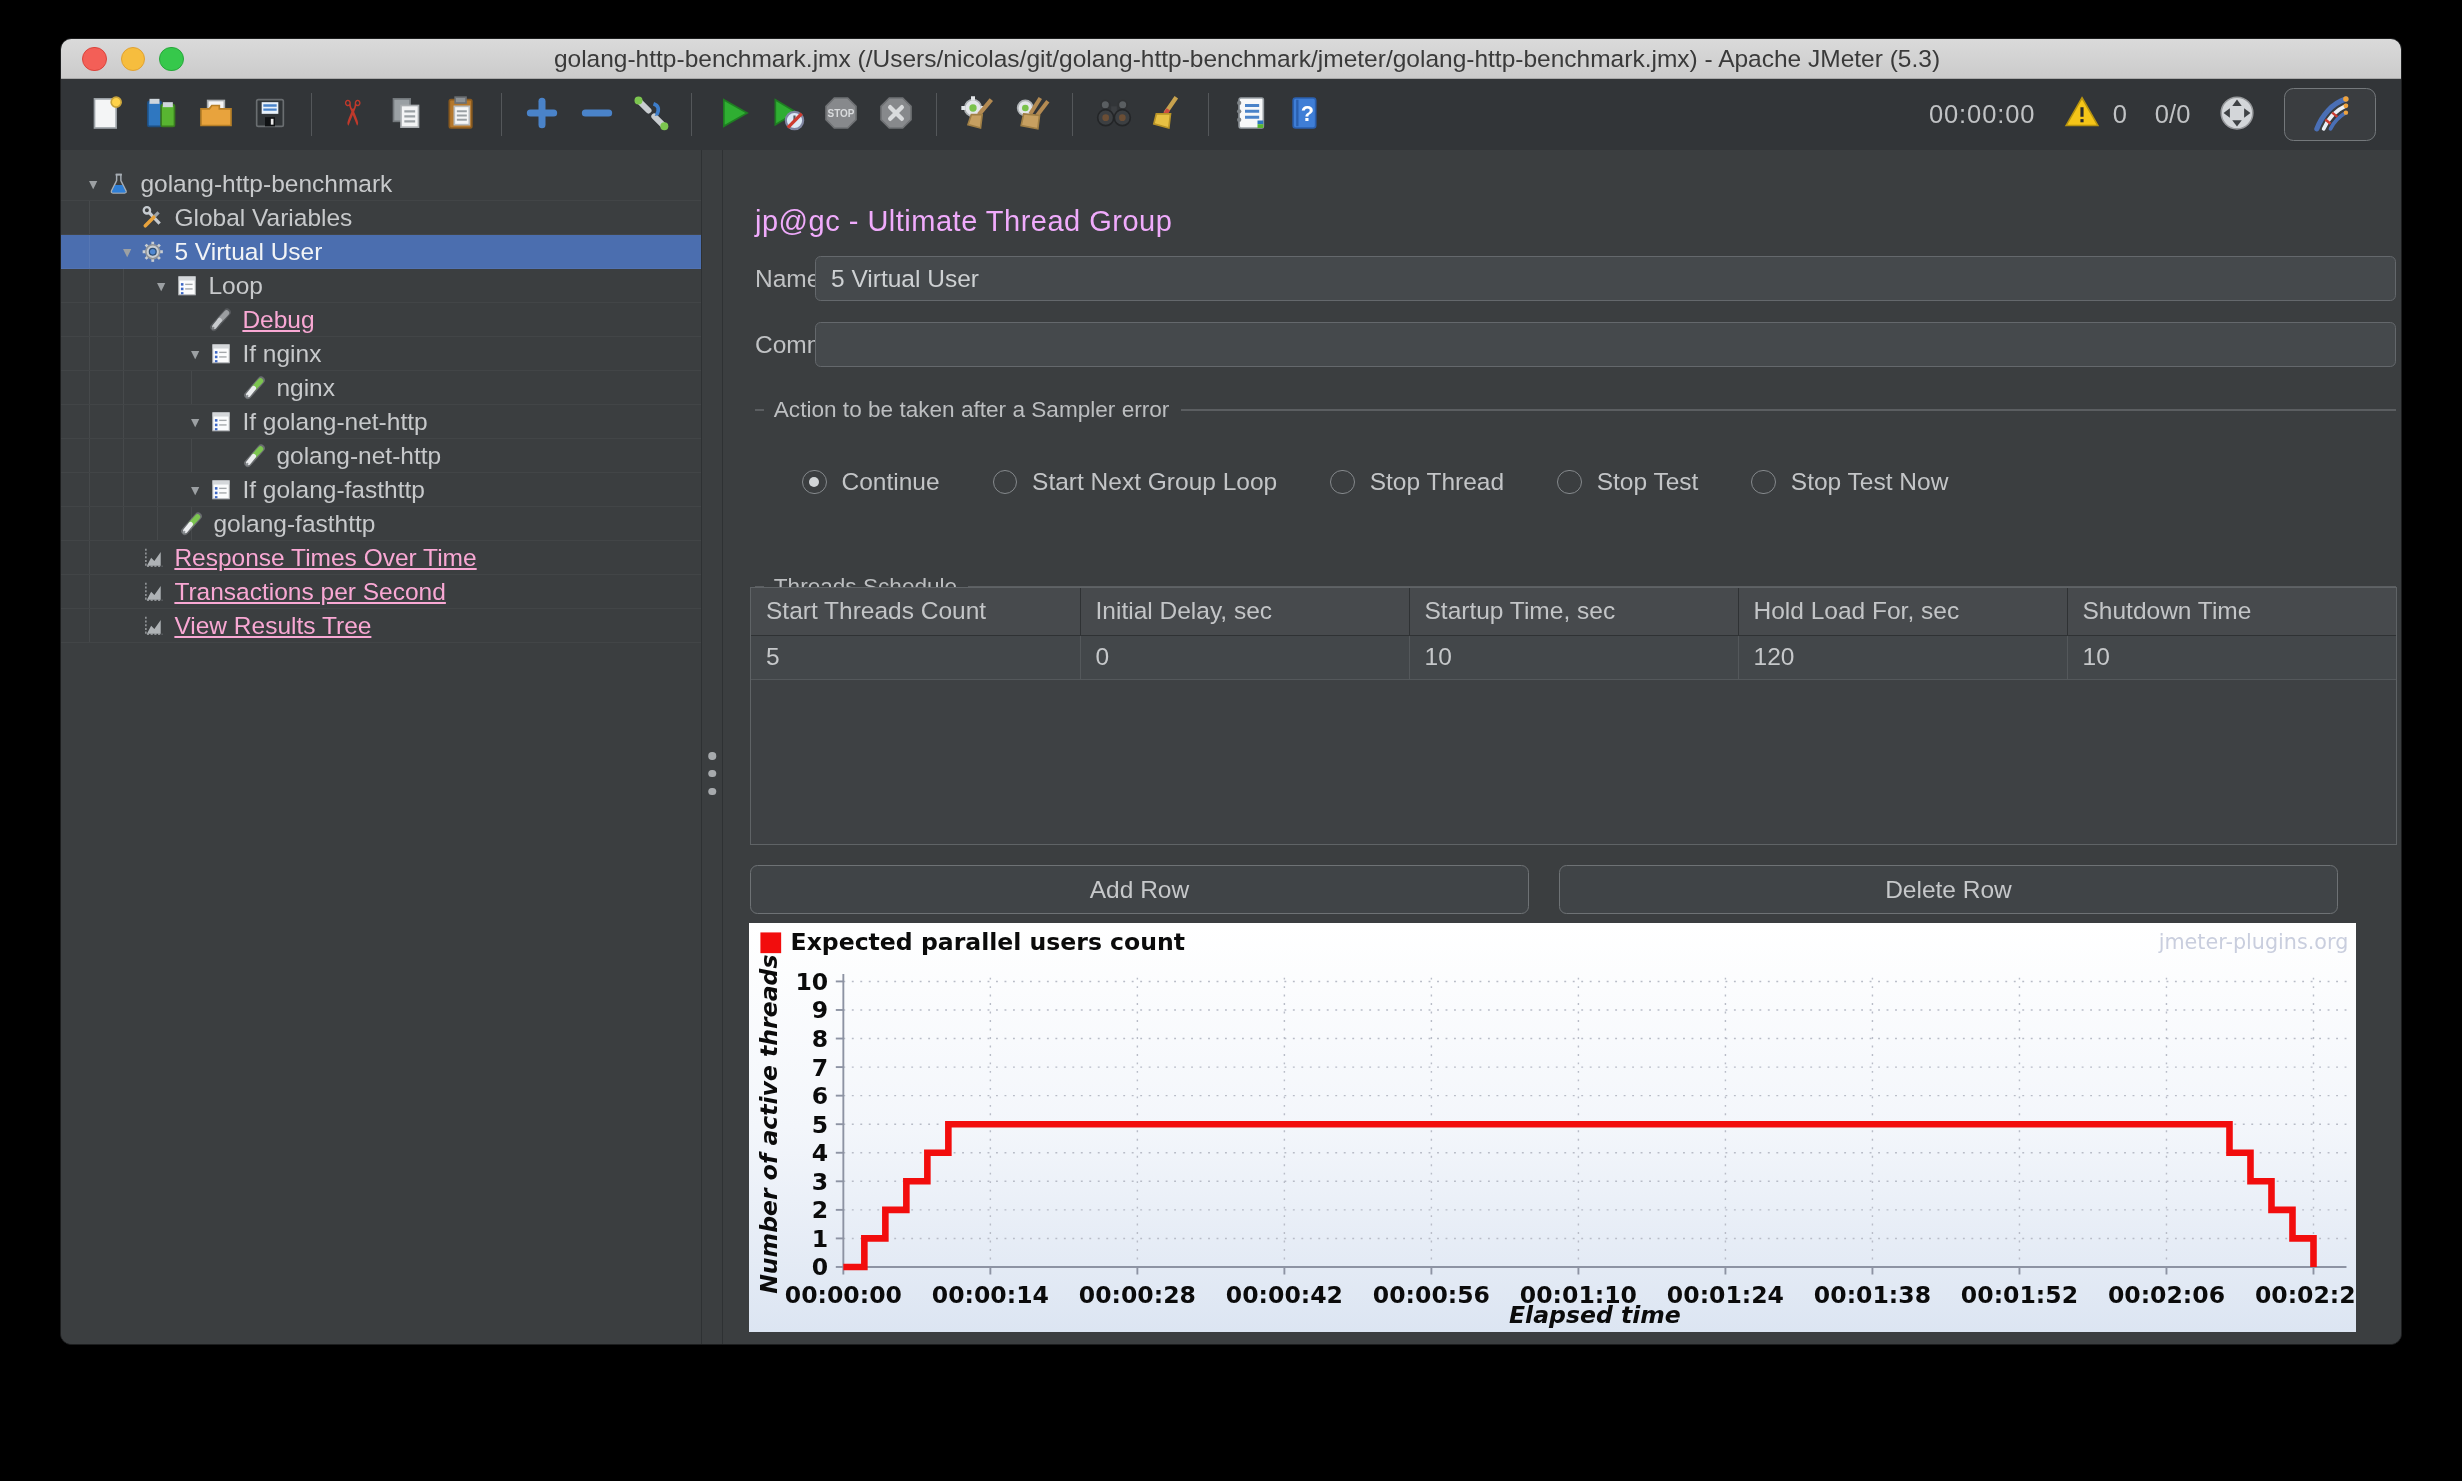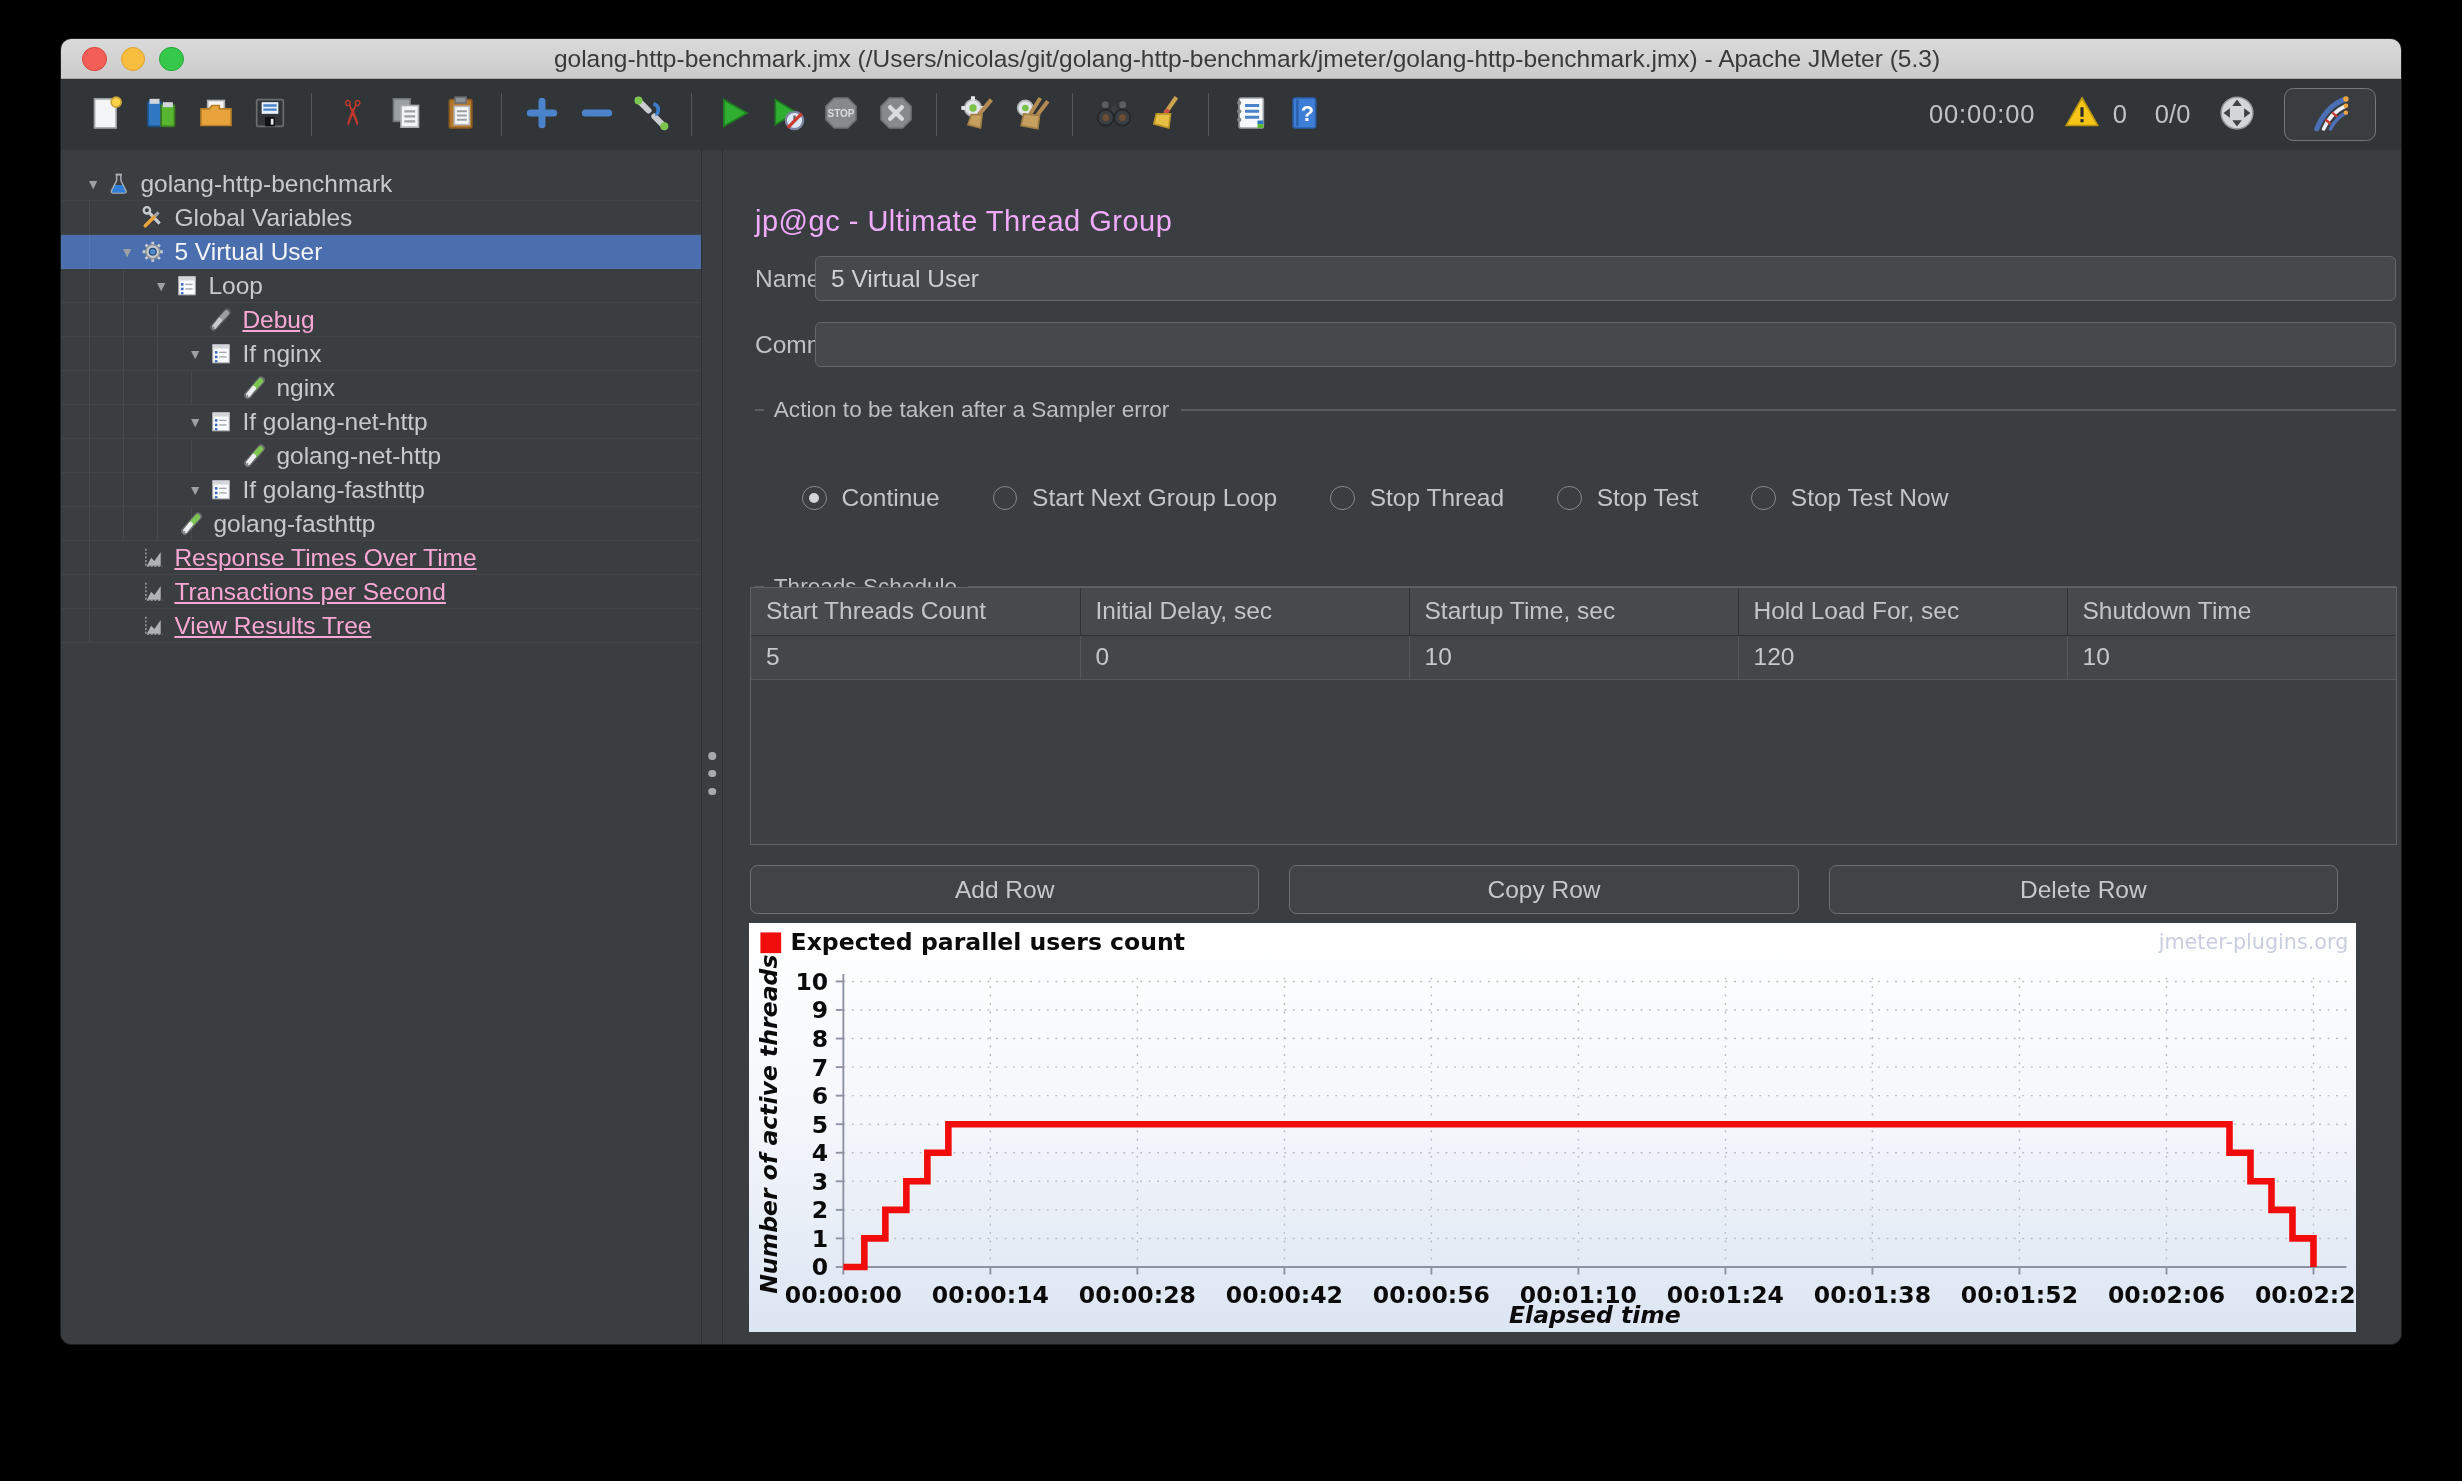--- a/index.html
+++ b/index.html
@@ -57,21 +57,21 @@
   .panel-title{position:absolute;left:32px;top:55px;font-size:29px;color:#f0abfc;font-weight:500;
                letter-spacing:0.5px;}
   .fld-label{position:absolute;font-size:24.5px;color:#c0c2c4;}
   .fld-input{position:absolute;height:45px;background:#45494c;border:0.9px solid #64686c;
              border-radius:5.7px;color:#ced1d3;font-size:24.5px;padding:0 15px;outline:none;
              font-family:"Liberation Sans","DejaVu Sans",sans-serif;}
   .group{position:absolute;}
   .group-title{display:flex;align-items:center;font-size:22.6px;color:#bcbec0;}
   .group-title::before{content:"";width:9.4px;height:1.4px;background:#5b5e61;margin-right:9.4px;}
   .group-title::after{content:"";flex:1;height:1.4px;background:#5b5e61;margin-left:11.3px;}
-  .radio-row{display:flex;align-items:flex-start;gap:53px;padding-left:47px;margin-top:61px;}
+  .radio-row{display:flex;align-items:flex-start;gap:53px;padding-left:47px;margin-top:45px;}
   .radio{display:flex;align-items:center;gap:15px;font-size:24.5px;color:#c3c5c7;}
   .radio .rdot{width:24.5px;height:24.5px;border-radius:50%;border:1.9px solid #85898c;background:#3b3e40;
                display:flex;align-items:center;justify-content:center;}
   .radio .rdot i{width:10.4px;height:10.4px;border-radius:50%;background:#d2d5d7;display:none;}
   .radio.selected .rdot i{display:block;}
   .sched-box{position:absolute;left:27px;top:437px;width:1647px;height:258px;background:#3e4144;
              border:0.9px solid #5f6366;}
   table.sched{width:100%;border-collapse:collapse;table-layout:fixed;}
   table.sched th{background:#474a4d;color:#c3c5c7;font-weight:400;font-size:24.5px;text-align:left;
                  padding:9.4px 15px;height:45px;border-left:0.9px solid #2f3234;border-bottom:0.9px solid #2f3234;}
@@ -622,21 +622,20 @@
                 <td>10</td>
                 <td>120</td>
                 <td>10</td>
               </tr>
             </tbody>
           </table>
       </div>
 
       <div class="btn-row" id="btn-row">
           <div class="jbtn">Add Row</div>
-          <div class="jbtn">Copy Row</div>
           <div class="jbtn">Delete Row</div>
         </div>
 
       <div class="chart" id="chart">
           <svg width="1607" height="409" viewBox="0 0 1705 434">
             <line x1="100" y1="334.7" x2="1695" y2="334.7" stroke="#b8bcc7" stroke-width="1.5" stroke-dasharray="2,7"></line>
             <line x1="100" y1="304.4" x2="1695" y2="304.4" stroke="#b8bcc7" stroke-width="1.5" stroke-dasharray="2,7"></line>
             <line x1="100" y1="274.1" x2="1695" y2="274.1" stroke="#b8bcc7" stroke-width="1.5" stroke-dasharray="2,7"></line>
             <line x1="100" y1="243.8" x2="1695" y2="243.8" stroke="#b8bcc7" stroke-width="1.5" stroke-dasharray="2,7"></line>
             <line x1="100" y1="213.5" x2="1695" y2="213.5" stroke="#b8bcc7" stroke-width="1.5" stroke-dasharray="2,7"></line>

